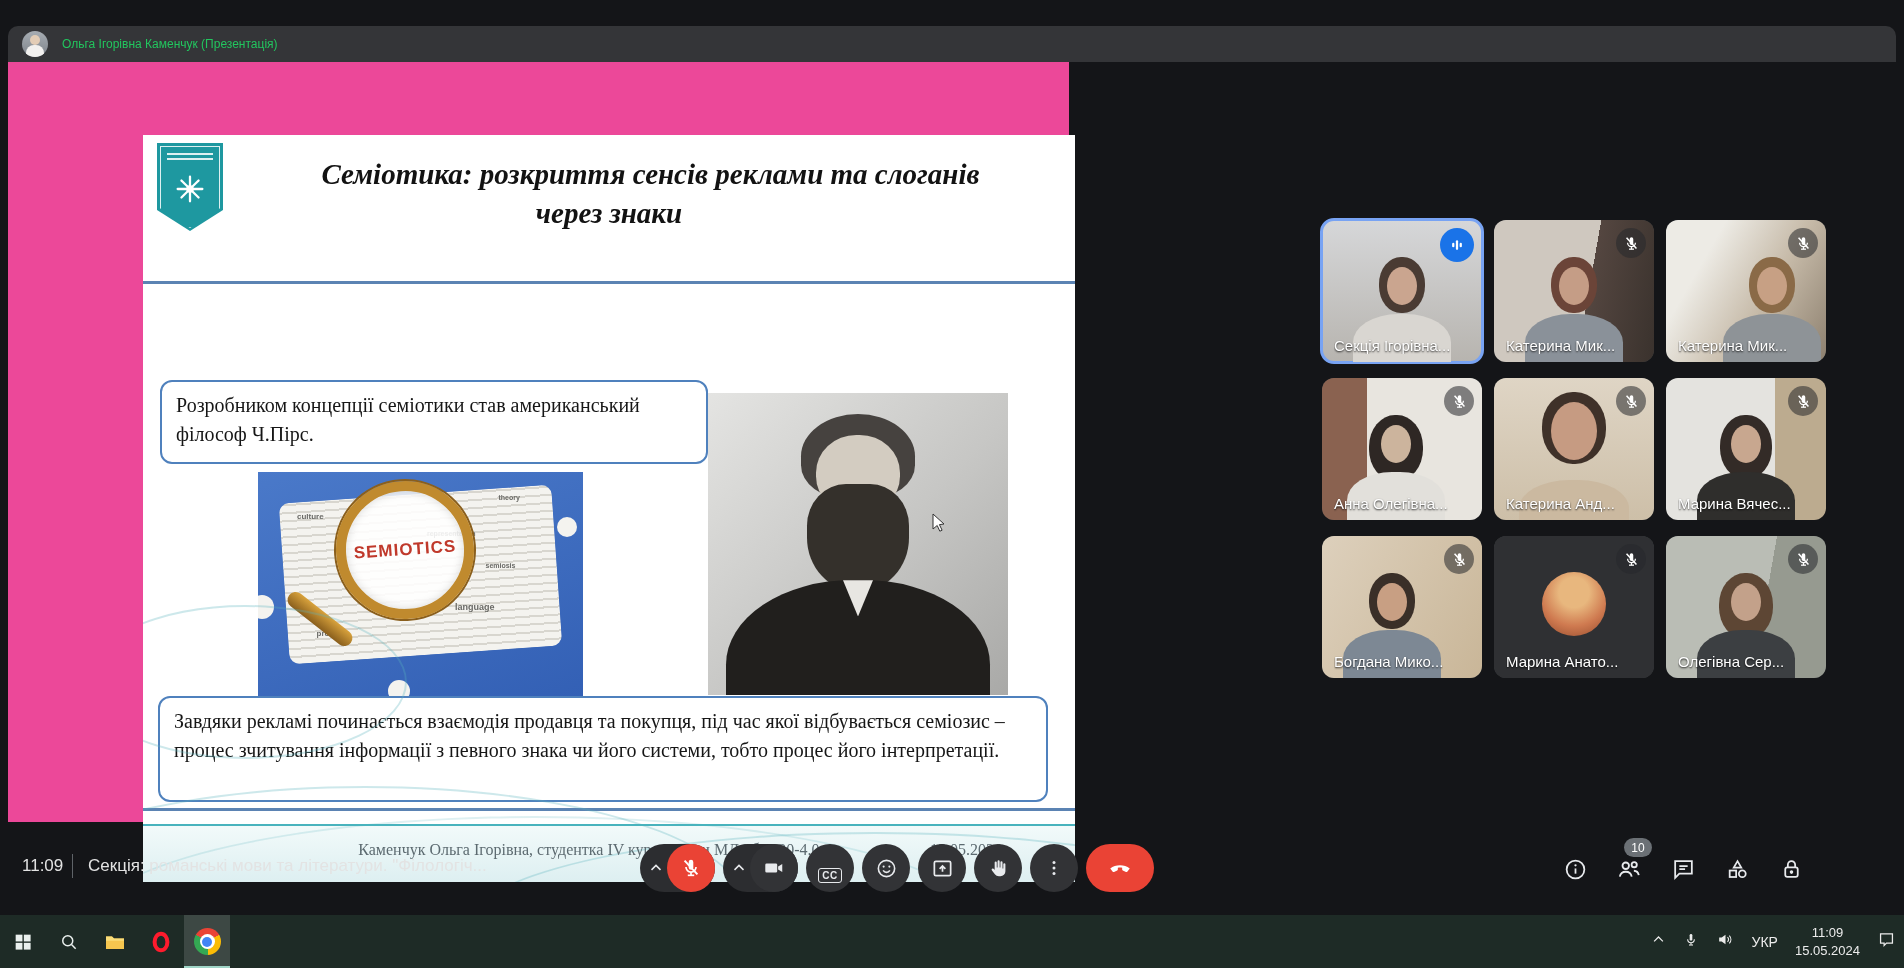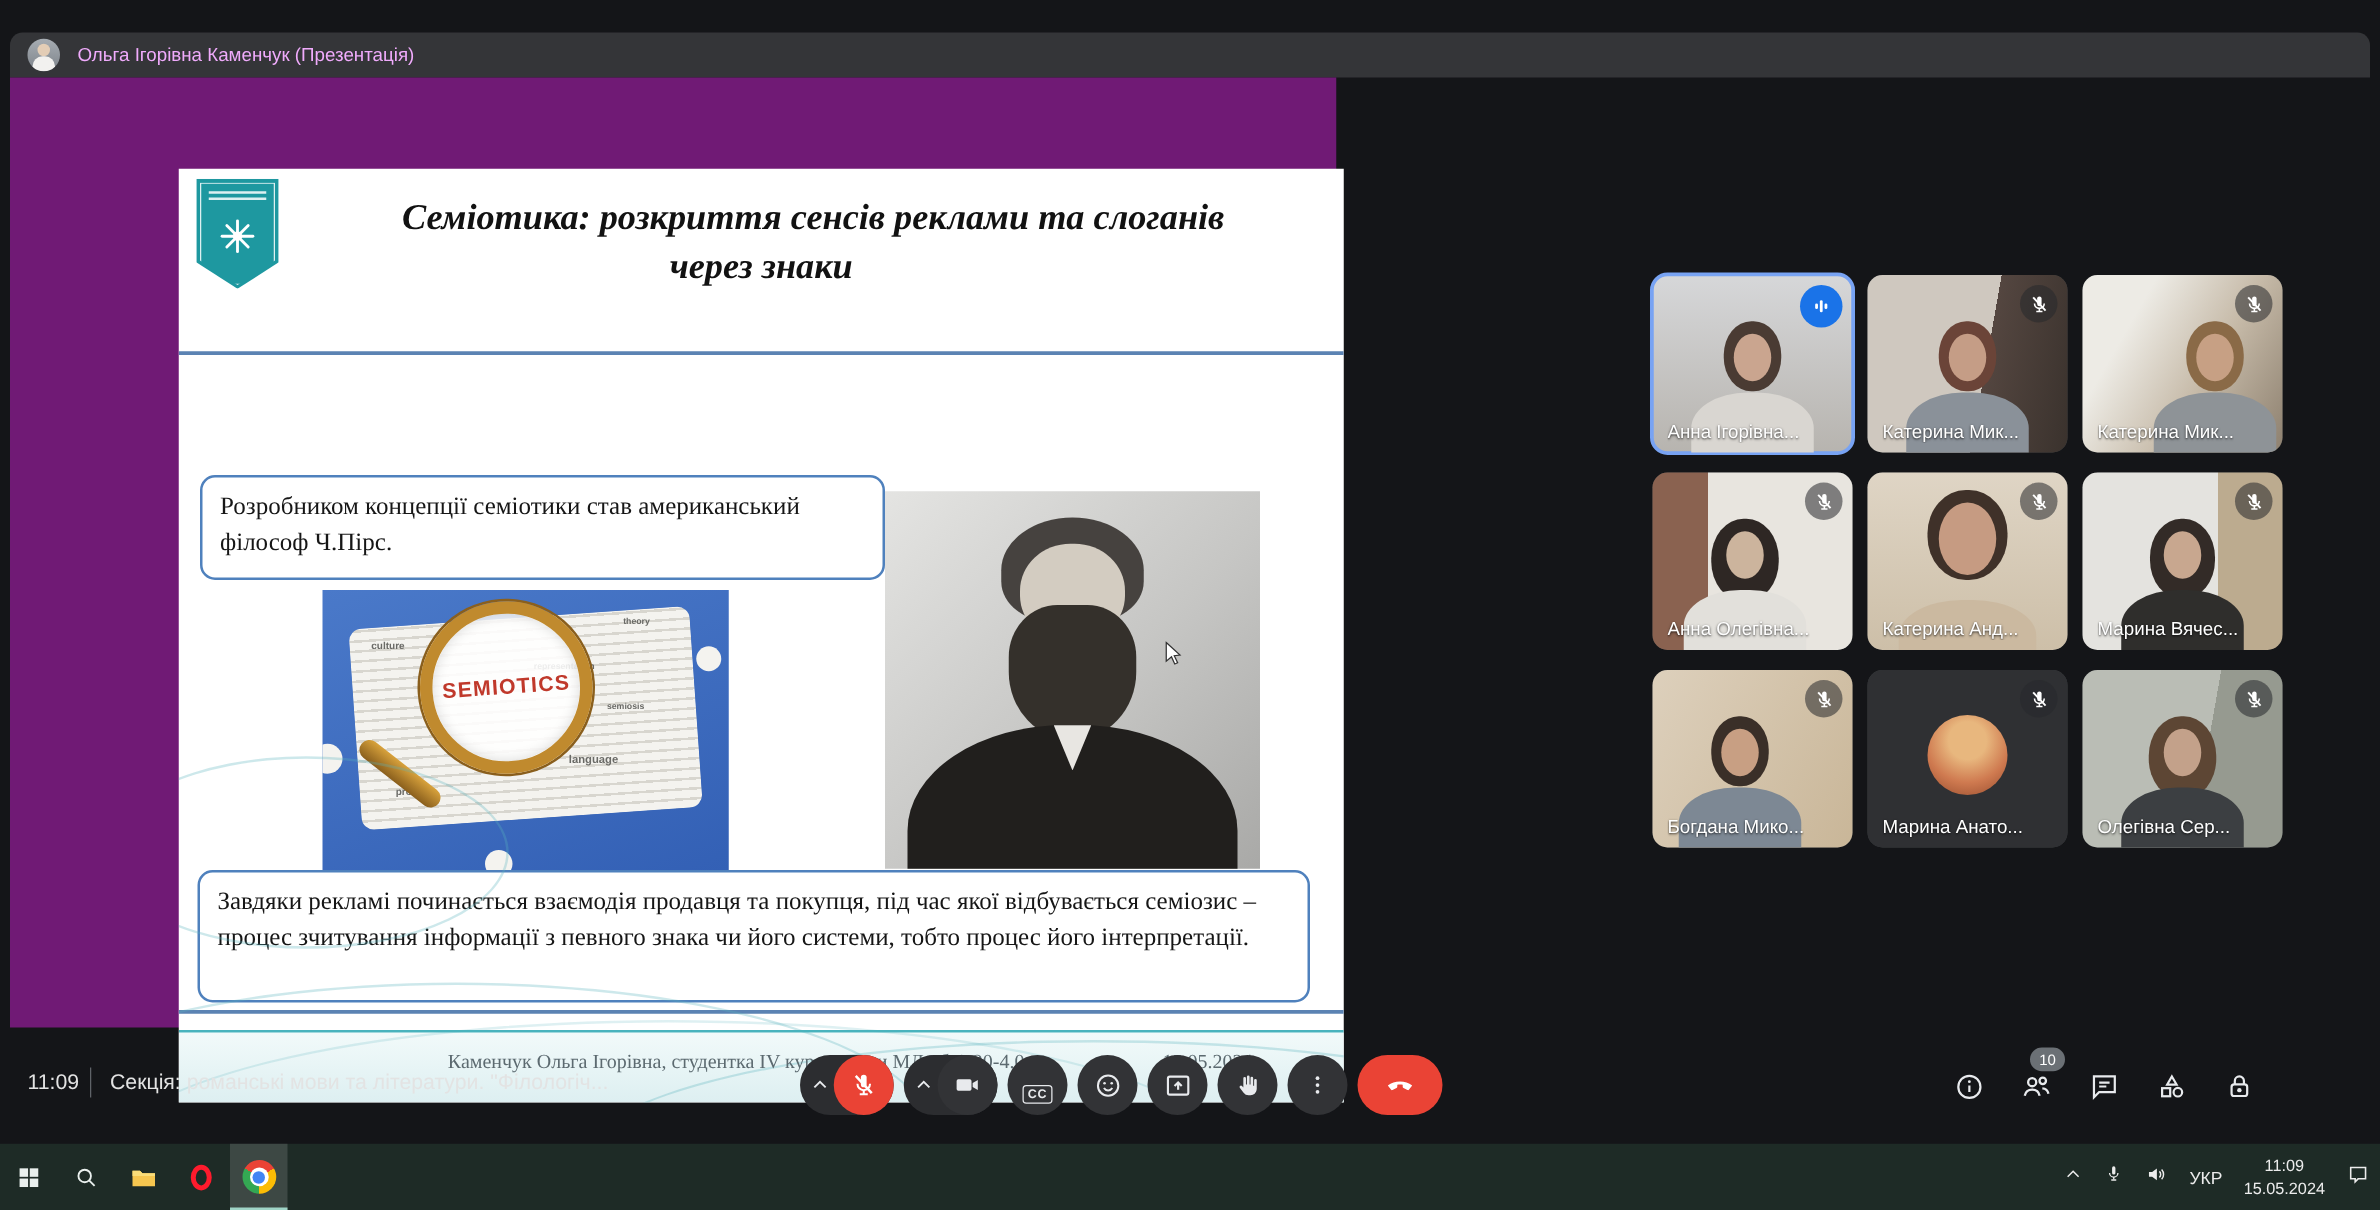--- a/index.html
+++ b/index.html
@@ -5,24 +5,24 @@
   html,body{margin:0;padding:0;width:1904px;height:968px;background:#141518;overflow:hidden;
             font-family:"Liberation Sans",sans-serif;position:relative;}
   .abs{position:absolute;}
 
   
   .header-bar{left:8px;top:26px;width:1888px;height:36px;background:#343538;
               border-radius:10px 10px 0 0;display:flex;align-items:center;gap:14px;padding:0 14px;box-sizing:border-box;}
   .hdr-avatar{width:26px;height:26px;border-radius:50%;background:linear-gradient(#a7adb3,#7d838a);position:relative;overflow:hidden;flex:0 0 auto;}
   .hdr-avatar::before{content:"";position:absolute;top:4px;left:8px;width:10px;height:10px;border-radius:50%;background:#e3cdb6;}
   .hdr-avatar::after{content:"";position:absolute;top:14px;left:4px;width:18px;height:12px;border-radius:8px 8px 0 0;background:#f2f1ef;}
-  .hdr-name{color:#f0abfc;font-size:15px;white-space:nowrap;}
-
-  
-  .screen{left:8px;top:62px;width:1061px;height:760px;background:#701a75;}
+  .hdr-name{color:#22c55e;font-size:12px;white-space:nowrap;}
+
+  
+  .screen{left:8px;top:62px;width:1061px;height:760px;background:#ec4899;}
   .slide{left:135px;top:73px;width:932px;height:747px;background:#ffffff;overflow:hidden;
          font-family:"Liberation Serif",serif;color:#161616;}
 
   .logo{left:14px;top:8px;width:66px;height:88px;background:#1e98a0;
         clip-path:polygon(0 0,100% 0,100% 76%,50% 100%,0 76%);}
   .logo-inner{position:absolute;inset:3px;clip-path:polygon(0 0,100% 0,100% 76%,50% 100%,0 76%);
               border:1px solid rgba(255,255,255,.85);box-sizing:border-box;}
   .logo-line{position:absolute;left:15%;width:70%;height:2px;background:rgba(255,255,255,.85);}
   .logo-orn{position:absolute;left:50%;top:52%;transform:translate(-50%,-50%);}
 
@@ -206,21 +206,21 @@
       <div class="face"></div>
       <div class="torso"></div>
     </div>
   <div class="pbadge speak">
     <svg width="18" height="18" viewBox="0 0 24 24" fill="#fff">
         <rect x="5.5" y="9" width="3" height="6" rx="1.5"></rect>
         <rect x="10.5" y="5.5" width="3" height="13" rx="1.5"></rect>
         <rect x="15.5" y="9" width="3" height="6" rx="1.5"></rect>
       </svg>
   </div>
-  <div class="pname">Анна Ігорівна...</div>
+  <div class="pname">Секція Ігорівна...</div>
 </div>
 <div class="abs tile t2" style="left:1494px;top:220px;">
   <div class="pv">
       <div class="hair"></div>
       <div class="face"></div>
       <div class="torso"></div>
     </div>
   <div class="pbadge">
     <svg width="17" height="17" viewBox="0 0 24 24">
         <rect x="9.5" y="3" width="5" height="11" rx="2.5" fill="#fff"></rect>

